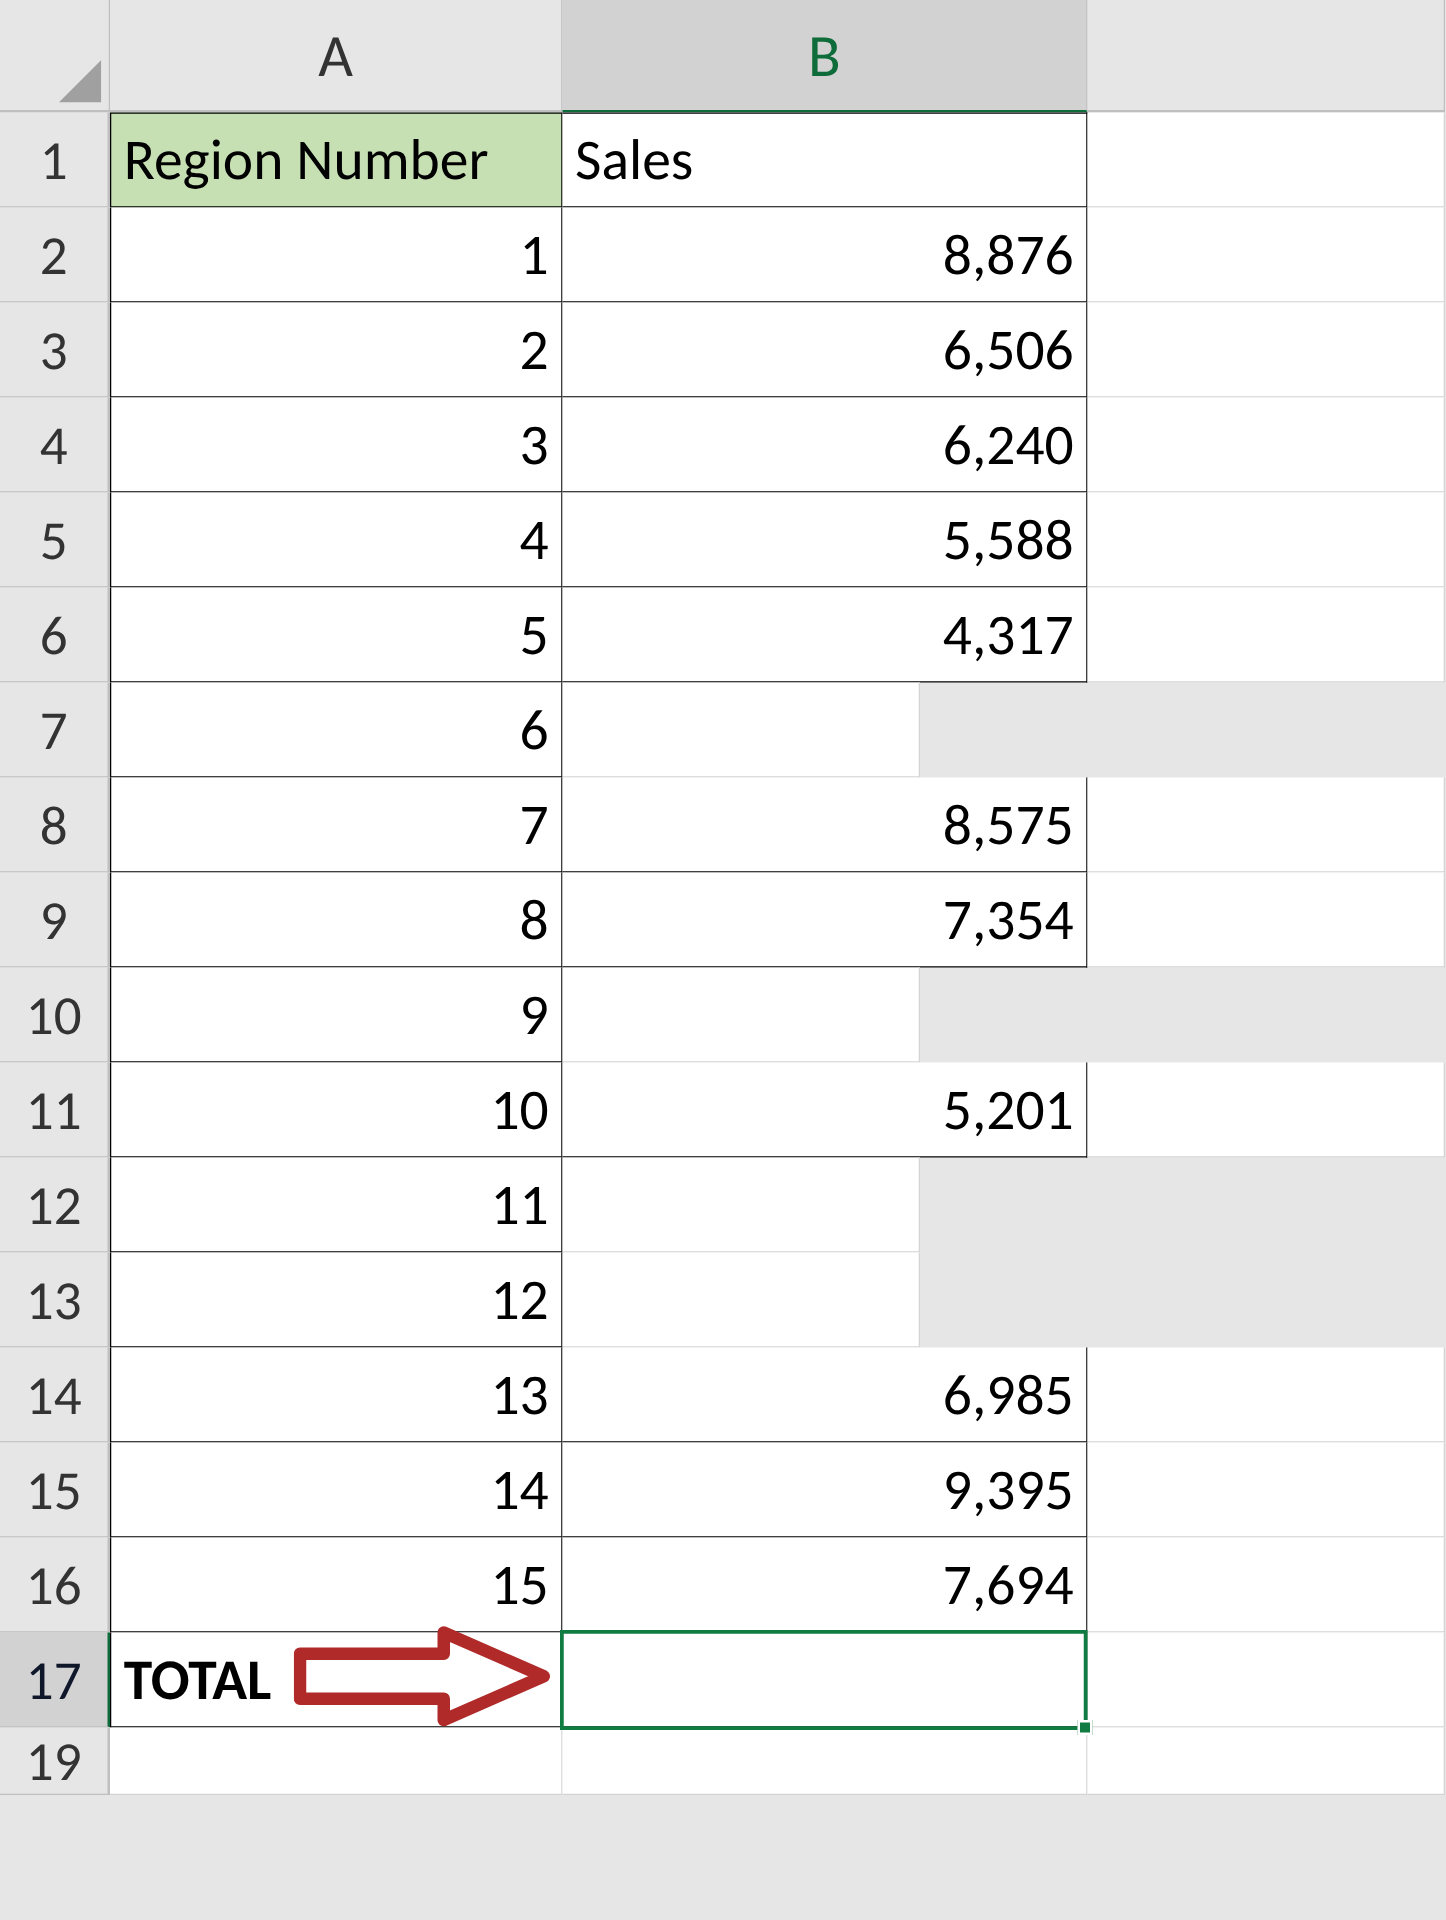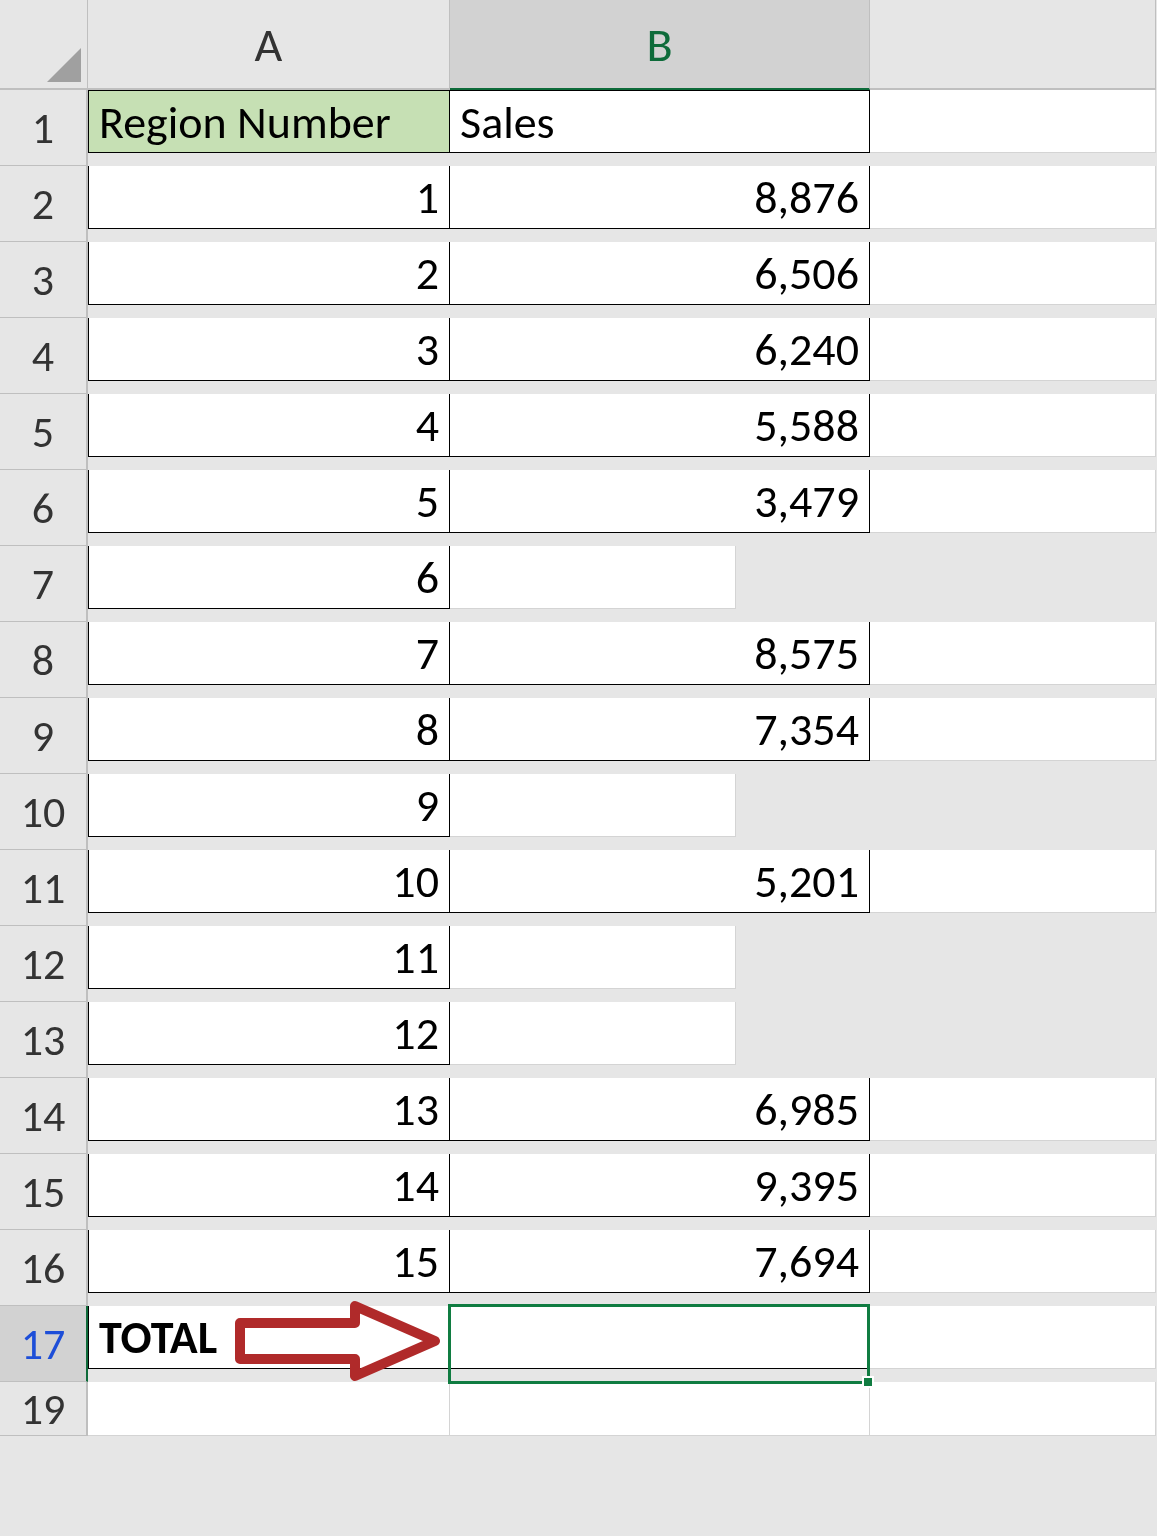--- a/index.html
+++ b/index.html
@@ -51,23 +51,23 @@
   .row { display:flex; height:76px; }
   .rh {
     width:88px; height:76px;
     background:#e6e6e6;
     border-right:2px solid #bfbfbf;
     border-bottom:1px solid #bfbfbf;
     display:flex; align-items:center; justify-content:center;
     font-size:44px; color:#333;
     user-select:none;
   }
-  .rh.sel { background:#d2d2d2; color:#1d4ed8; border-right:2px solid #0e6b3a;}
+  .rh.sel { background:#d2d2d2; color:#0f172a; border-right:2px solid #0e6b3a;}
   .cell {
-    height:63px;
+    height:76px;
     background:#ffffff;
     border-right:1px solid #d4d4d4;
     border-bottom:1px solid #d4d4d4;
     font-size:46px;
     display:flex; align-items:center;
     padding:0 10px;
     color:#000;
   }
   .cA { width:362px; }
   .cB { width:420px; }
@@ -144,21 +144,21 @@
     </div>
     <div class="row">
       <div class="rh">5</div>
       <div class="cell cA tblA">4</div>
       <div class="cell cB tblB">5,588</div>
       <div class="cell cC"></div>
     </div>
     <div class="row">
       <div class="rh">6</div>
       <div class="cell cA tblA">5</div>
-      <div class="cell cB tblB">3,479</div>
+      <div class="cell cB tblB">4,317</div>
       <div class="cell cC"></div>
     </div>
     <div class="row">
       <div class="rh">7</div>
       <div class="cell cA tblA">6</div>
       <div class="cell cC"></div>
     </div>
     <div class="row">
       <div class="rh">8</div>
       <div class="cell cA tblA">7</div>

